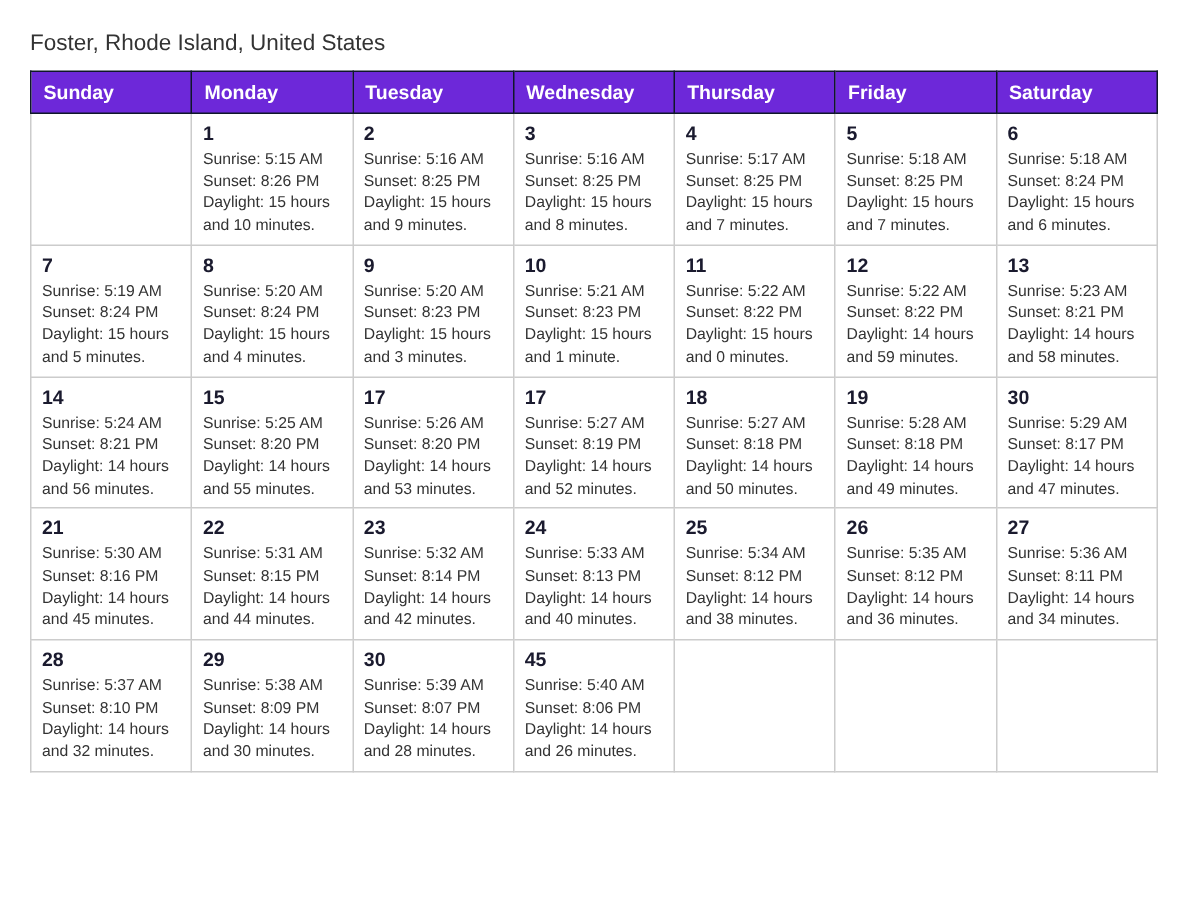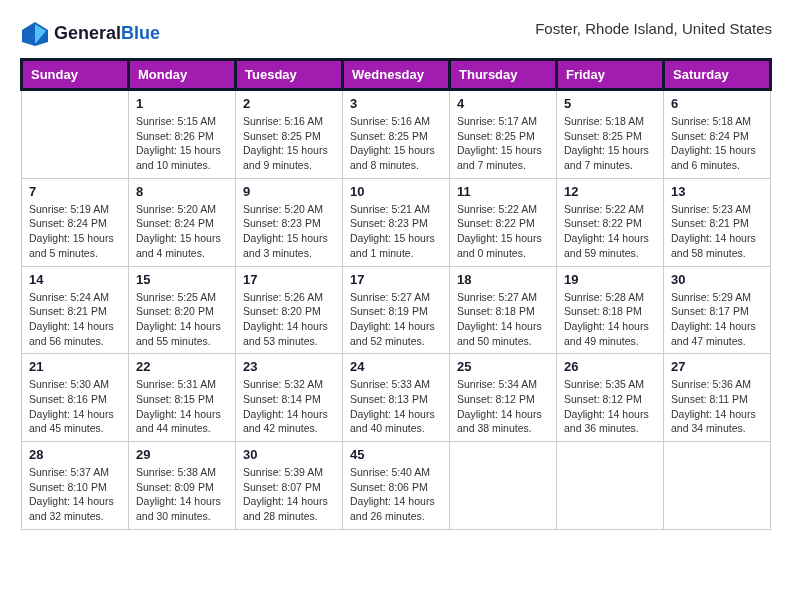--- a/index.html
+++ b/index.html
@@ -48,27 +48,27 @@
     .subtitle {
       font-size: 15px;
       color: #333;
     }
     table {
       width: 100%;
       border-collapse: collapse;
       font-size: 11px;
     }
     thead tr th {
-      background-color: #a21caf;
+      background-color: #6d28d9;
       color: #fff;
       padding: 6px 8px;
       text-align: left;
       font-size: 13px;
       font-weight: bold;
-      border: 3px solid #0f172a;
+      border: 1px solid #0f172a;
       margin-left: 12px;
     }
     tbody tr td {
       border: 1px solid #ccc;
       padding: 5px 7px;
       vertical-align: top;
       min-height: 80px;
       background: #fff;
     }
     tbody tr:nth-child(odd) td {
@@ -87,30 +87,20 @@
       font-size: 10.5px;
     }
     td.empty {
       background: #f9f9f9;
     }
   </style>
 </head>
 <body>
 
 <div class="header">
-  <div class="logo">
-    <svg class="logo-icon" viewBox="0 0 30 28" xmlns="http://www.w3.org/2000/svg">
-      <polygon points="15,2 28,10 28,22 15,26 2,22 2,10" fill="#1565c0"></polygon>
-      <polygon points="15,4 26,11 15,24" fill="#4fc3f7"></polygon>
-      <polygon points="15,4 4,11 15,24" fill="#1565c0" opacity="0.7"></polygon>
-    </svg>
-    <div>
-      <div><span class="logo-text-general">General</span><span class="logo-text-blue">Blue</span></div>
-    </div>
-  </div>
   <div class="title-block">
     <div class="subtitle">Foster, Rhode Island, United States</div>
   </div>
 </div>
 
 <table>
   <thead>
     <tr>
     <th>Sunday</th>
         <th>Monday</th>

